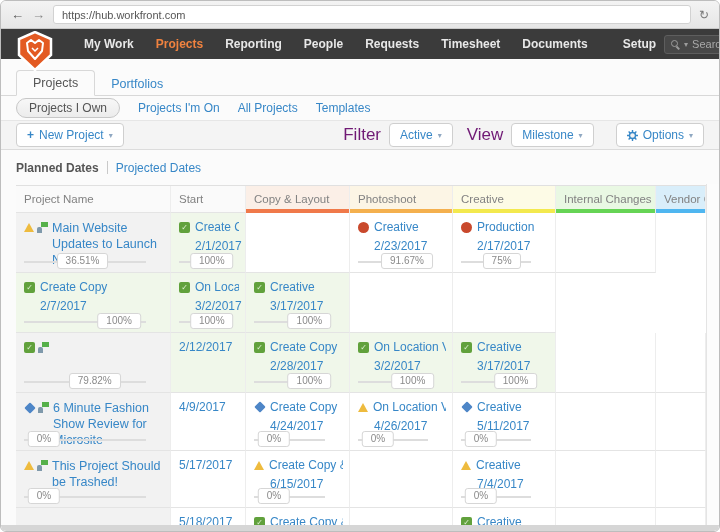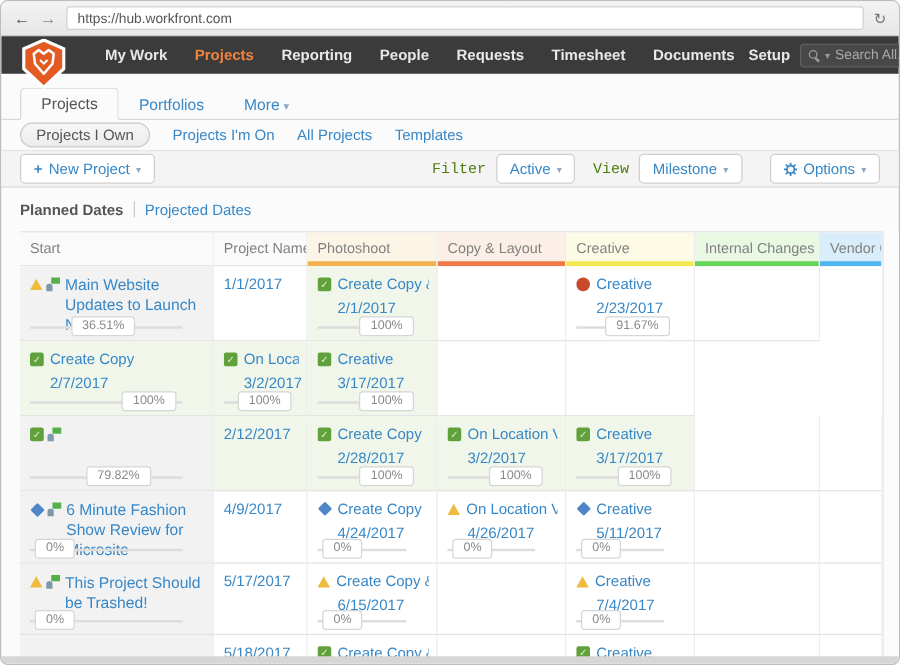--- a/index.html
+++ b/index.html
@@ -11,21 +11,21 @@
   .navarrow.fwd{color:#888;}
   .urlbar{flex:1;height:17px;background:#fff;border:1px solid #D2D2D2;border-radius:3px;display:flex;align-items:center;padding:0 8px;font-size:11px;color:#555;gap:6px;}
   .reload{font-size:12px;color:#777;cursor:pointer;}
 
   
   .nav{height:30px;background:#3B3B3B;display:flex;align-items:center;padding-left:72px;position:relative;}
   .nav-item{color:#E8E8E8;font-size:12px;font-weight:bold;padding:0 11px;cursor:pointer;white-space:nowrap;}
   .nav-item.active{color:#F0823F;}
   .logo{position:absolute;left:16px;top:2px;z-index:9;}
   .nav-right{margin-left:auto;display:flex;align-items:center;gap:8px;padding-right:10px;}
-  .setup{color:#E8E8E8;font-size:12px;font-weight:bold;cursor:pointer;}
+  .setup{color:#E8E8E8;font-size:12px;font-weight:bold;cursor:pointer;margin-left:24px;}
   .searchbox{width:112px;height:17px;background:#484848;border:1px solid #5E5E5E;border-radius:3px;display:flex;align-items:center;gap:4px;padding:0 6px;}
   .mag{width:9px;height:9px;position:relative;flex:none;}
   .mag::before{content:"";position:absolute;width:5px;height:5px;border:1.5px solid #9C9C9C;border-radius:50%;left:0;top:0;}
   .mag::after{content:"";position:absolute;width:4px;height:1.5px;background:#9C9C9C;transform:rotate(45deg);left:5px;top:7px;}
   .scaret{color:#9C9C9C;font-size:8px;}
   .sph{color:#A9A9A9;font-size:11px;white-space:nowrap;overflow:hidden;}
 
   
   .tabsbar{height:37px;display:flex;align-items:flex-end;padding-left:15px;border-bottom:1px solid #D8D8D8;box-sizing:border-box;}
   .tab{font-size:12.5px;padding:5px 16px;margin-bottom:-1px;cursor:pointer;}
@@ -35,21 +35,21 @@
 
   .subtabs{height:24px;display:flex;align-items:center;padding-left:15px;gap:18px;font-size:12px;}
   .pill{border:1px solid #C7C7C7;border-radius:12px;background:linear-gradient(#F7F7F7,#ECECEC);padding:2px 12px;color:#555;cursor:pointer;}
   .stlink{color:#3787C7;cursor:pointer;}
 
   
   .toolbar{height:30px;background:#F4F4F4;border-top:1px solid #E6E6E6;border-bottom:1px solid #DCDCDC;display:flex;align-items:center;padding:0 15px;box-sizing:border-box;}
   .btn{background:#fff;border:1px solid #CFCFCF;border-radius:4px;padding:4px 10px;font-size:12px;color:#3787C7;display:inline-flex;align-items:center;gap:5px;cursor:pointer;white-space:nowrap;}
   .bcaret{color:#8FA8C2;font-size:8px;}
   .plus{font-weight:bold;}
-  .tlabel{font-size:12px;color:#4d7c0f;margin:0 8px 0 14px;font-family:Liberation Mono, monospace;}
+  .tlabel{font-size:17px;color:#701a75;margin:0 8px 0 14px;}
   .tspacer{flex:1;}
 
   
   .cathead{height:35px;display:flex;align-items:center;padding:0 15px;}
   .ctitle{font-size:17px;font-weight:bold;color:#4A4A4A;flex:1;}
   .datestoggle{display:flex;align-items:center;gap:8px;font-size:12px;}
   .dt-active{color:#555;font-weight:bold;cursor:pointer;}
   .dt-sep{width:1px;height:13px;background:#C9C9C9;}
   .dt-link{color:#3787C7;cursor:pointer;}
 
@@ -130,21 +130,20 @@
         <span class="scaret">▾</span>
         <span class="sph">Search All...</span>
       </div>
 
     </div>
   </div>
 
   <div class="tabsbar">
     <span class="tab active">Projects</span>
     <span class="tab link">Portfolios</span>
-    <span class="tab link"><span>More</span><span class="tcaret">▾</span></span>
   </div>
 
   <div class="subtabs">
     <span class="pill">Projects I Own</span>
     <span class="stlink">Projects I'm On</span>
     <span class="stlink">All Projects</span>
     <span class="stlink">Templates</span>
   </div>
 
   <div class="toolbar">
@@ -184,62 +183,71 @@
     <span class="datestoggle">
       <span class="dt-active">Planned Dates</span>
       <span class="dt-sep"></span>
       <span class="dt-link">Projected Dates</span>
     </span>
   </div>
 
   <div class="tbl">
 
     <div class="trow">
+      <div class="cell th h27">Project Name</div>
       <div class="cell th h27">Start</div>
-      <div class="cell th h27">Project Name</div>
+      <div class="cell th h27 cbar c1">Copy &amp; Layout</div>
       <div class="cell th h27 cbar c2">Photoshoot</div>
-      <div class="cell th h27 cbar c1">Copy &amp; Layout</div>
       <div class="cell th h27 cbar c3">Creative</div>
       <div class="cell th h27 cbar c4">Internal Changes</div>
       <div class="cell th h27 cbar c5">Vendor Changes</div>
     </div>
 
     <div class="trow">
       <div class="cell ncell h60">
         <div class="nwrap">
           <span class="picons">
             <span class="ic ic-warning"></span>
             <span class="ic ic-flag"></span>
           </span>
           <a class="plink">Main Website Updates to Launch New Line</a>
         </div>
         <div class="ptrack">
             <span class="plabel" style="left:48%">36.51%</span>
           </div>
       </div>
-      <div class="cell scell h60"><span>1/1/2017</span></div>
       <div class="cell mcell h60 bg-green">
         <div class="task">
             <span class="ic ic-complete"></span>
             <span>Create Copy &amp; L..</span>
           </div>
         <div class="mdate">2/1/2017</div>
         <div class="ptrack">
             <span class="plabel" style="left:78%">100%</span>
           </div>
       </div>
       <div class="cell mcell h60"></div>
       <div class="cell mcell h60">
         <div class="task">
             <span class="ic ic-late"></span>
             <span>Creative</span>
           </div>
         <div class="mdate">2/23/2017</div>
         <div class="ptrack">
             <span class="plabel" style="left:70%">91.67%</span>
+          </div>
+      </div>
+      <div class="cell mcell h60">
+        <div class="task">
+            <span class="ic ic-late"></span>
+            <span>Production</span>
+          </div>
+        <div class="mdate">2/17/2017</div>
+        <div class="ptrack">
+            <span class="plabel" style="left:58%">75%</span>
           </div>
       </div>
       <div class="cell mcell h60"></div>
     </div>
 
     <div class="trow">
       <div class="cell mcell h60 bg-green">
         <div class="task">
             <span class="ic ic-complete"></span>
             <span>Create Copy</span>

